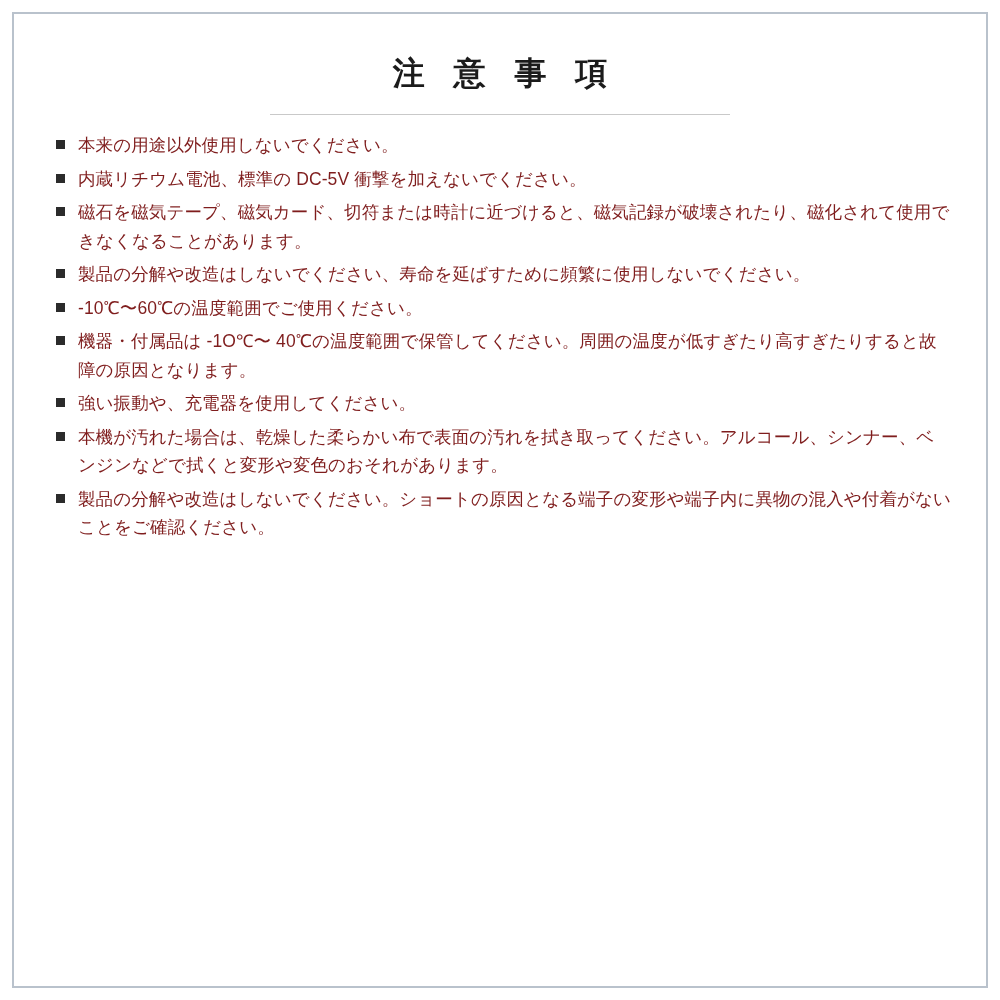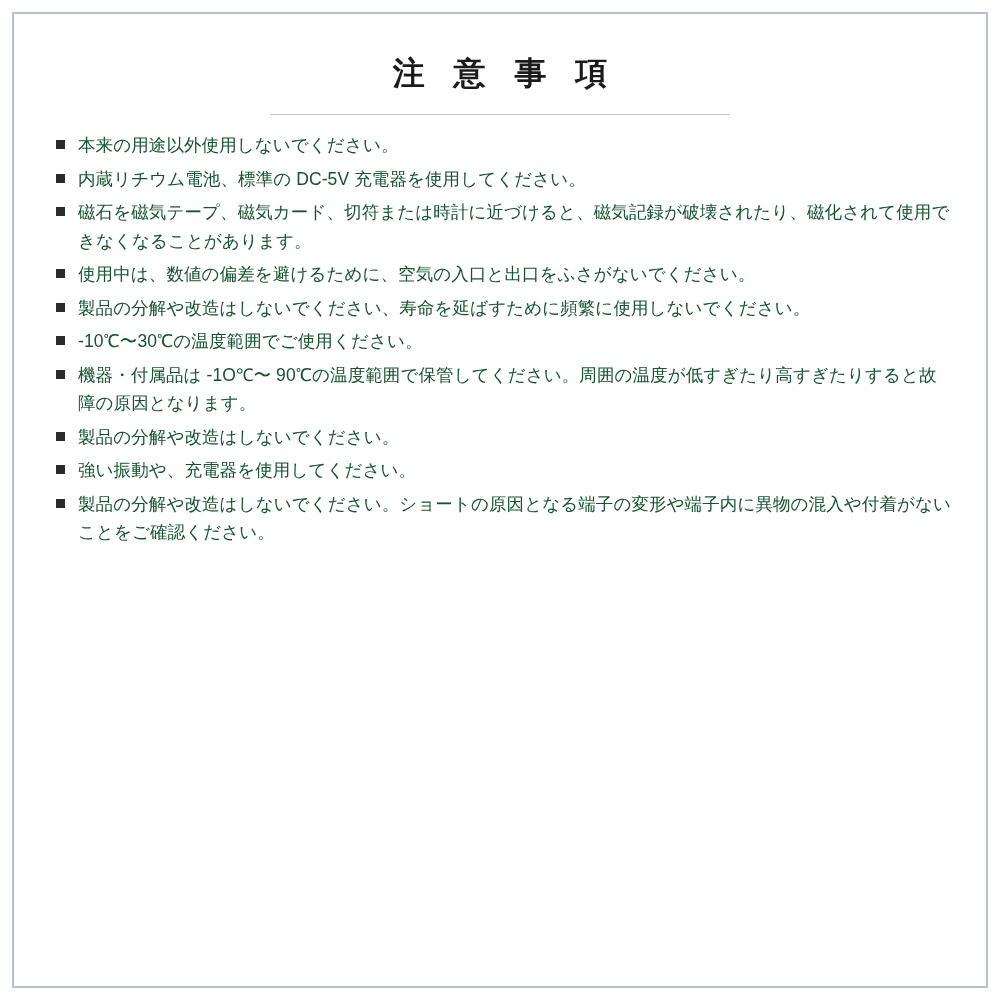--- a/index.html
+++ b/index.html
@@ -56,21 +56,21 @@
   }
   .list {
     margin: 16px 0 0 0;
     padding: 0;
     list-style: none;
   }
   .item {
     position: relative;
     font-size: 17.5px;
     line-height: 1.63;
-    color: #14532d;
+    color: #7f1d1d;
     margin: 0 0 5px 0;
     padding-left: 30px;
     text-align: left;
     letter-spacing: 0.1px;
   }
   .item .bullet {
     position: absolute;
     left: 8px;
     top: 9px;
     width: 9px;
@@ -96,58 +96,51 @@
       <ul class="list">
         <li class="item">
           <span class="bullet"></span>
           <span>本来の用途以外使用しないでください。</span>
         </li>
         <li class="item">
           <span class="bullet"></span>
         </li>
         <li class="item">
           <span class="bullet"></span>
-          <span>内蔵リチウム電池、標準の DC-5V 充電器を使用してください。</span>
+          <span>内蔵リチウム電池、標準の DC-5V 衝撃を加えないでください。</span>
         </li>
         <li class="item">
           <span class="bullet"></span>
           <span>磁石を磁気テープ、磁気カード、切符または時計に近づけると、磁気記録が破壊されたり、磁化されて使用できなくなることがあります。</span>
         </li>
         <li class="item">
           <span class="bullet"></span>
-          <span>使用中は、数値の偏差を避けるために、空気の入口と出口をふさがないでください。</span>
-        </li>
-        <li class="item">
-          <span class="bullet"></span>
           <span>製品の分解や改造はしないでください、寿命を延ばすために頻繁に使用しないでください。</span>
         </li>
         <li class="item">
           <span class="bullet"></span>
-          <span>-10℃〜30℃の温度範囲でご使用ください。</span>
+          <span>-10℃〜60℃の温度範囲でご使用ください。</span>
         </li>
         <li class="item">
           <span class="bullet"></span>
-          <span>機器・付属品は -1O℃〜 90℃の温度範囲で保管してください。周囲の温度が低すぎたり高すぎたりすると故障の原因となります。</span>
+          <span>機器・付属品は -1O℃〜 40℃の温度範囲で保管してください。周囲の温度が低すぎたり高すぎたりすると故障の原因となります。</span>
         </li>
         <li class="item">
           <span class="bullet"></span>
-        </li>
-        <li class="item">
-          <span class="bullet"></span>
-          <span>製品の分解や改造はしないでください。</span>
         </li>
         <li class="item">
           <span class="bullet"></span>
           <span>強い振動や、充電器を使用してください。</span>
         </li>
         <li class="item">
           <span class="bullet"></span>
         </li>
         <li class="item">
           <span class="bullet"></span>
+          <span>本機が汚れた場合は、乾燥した柔らかい布で表面の汚れを拭き取ってください。アルコール、シンナー、ベンジンなどで拭くと変形や変色のおそれがあります。</span>
         </li>
         <li class="item">
           <span class="bullet"></span>
           <span>製品の分解や改造はしないでください。ショートの原因となる端子の変形や端子内に異物の混入や付着がないことをご確認ください。</span>
         </li>
       </ul>
 
     </div>
   </div>
 </div>

